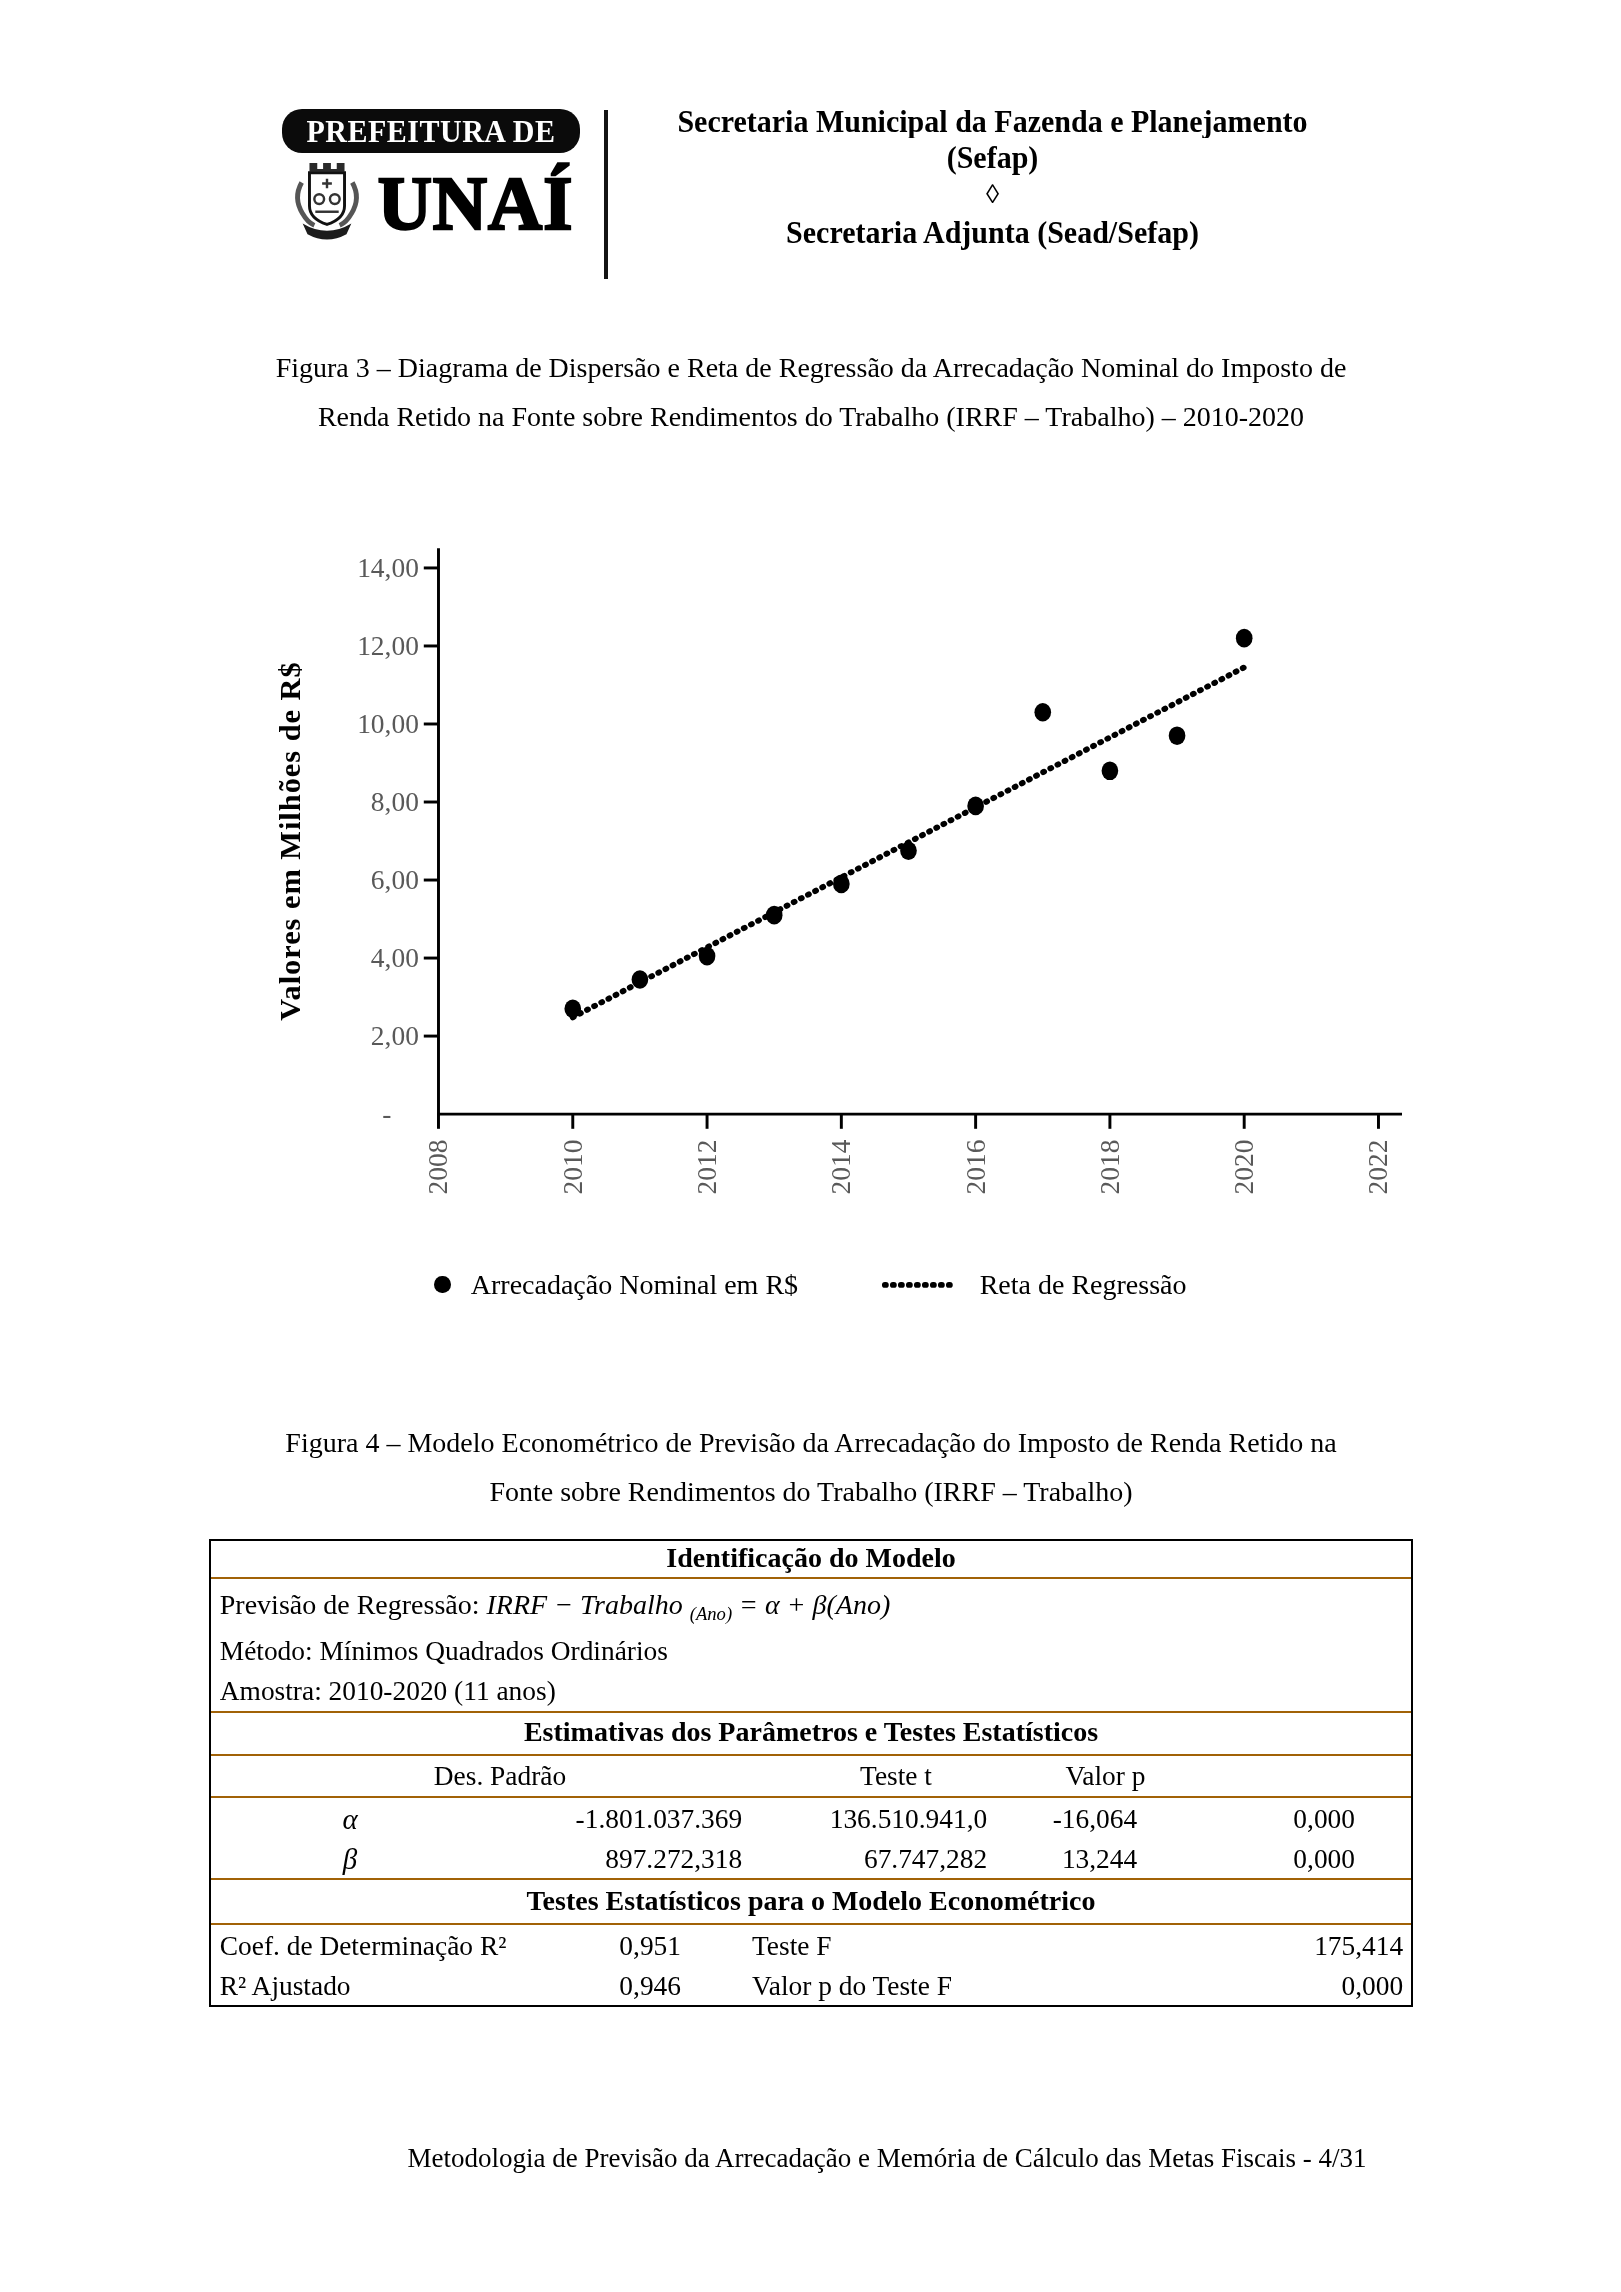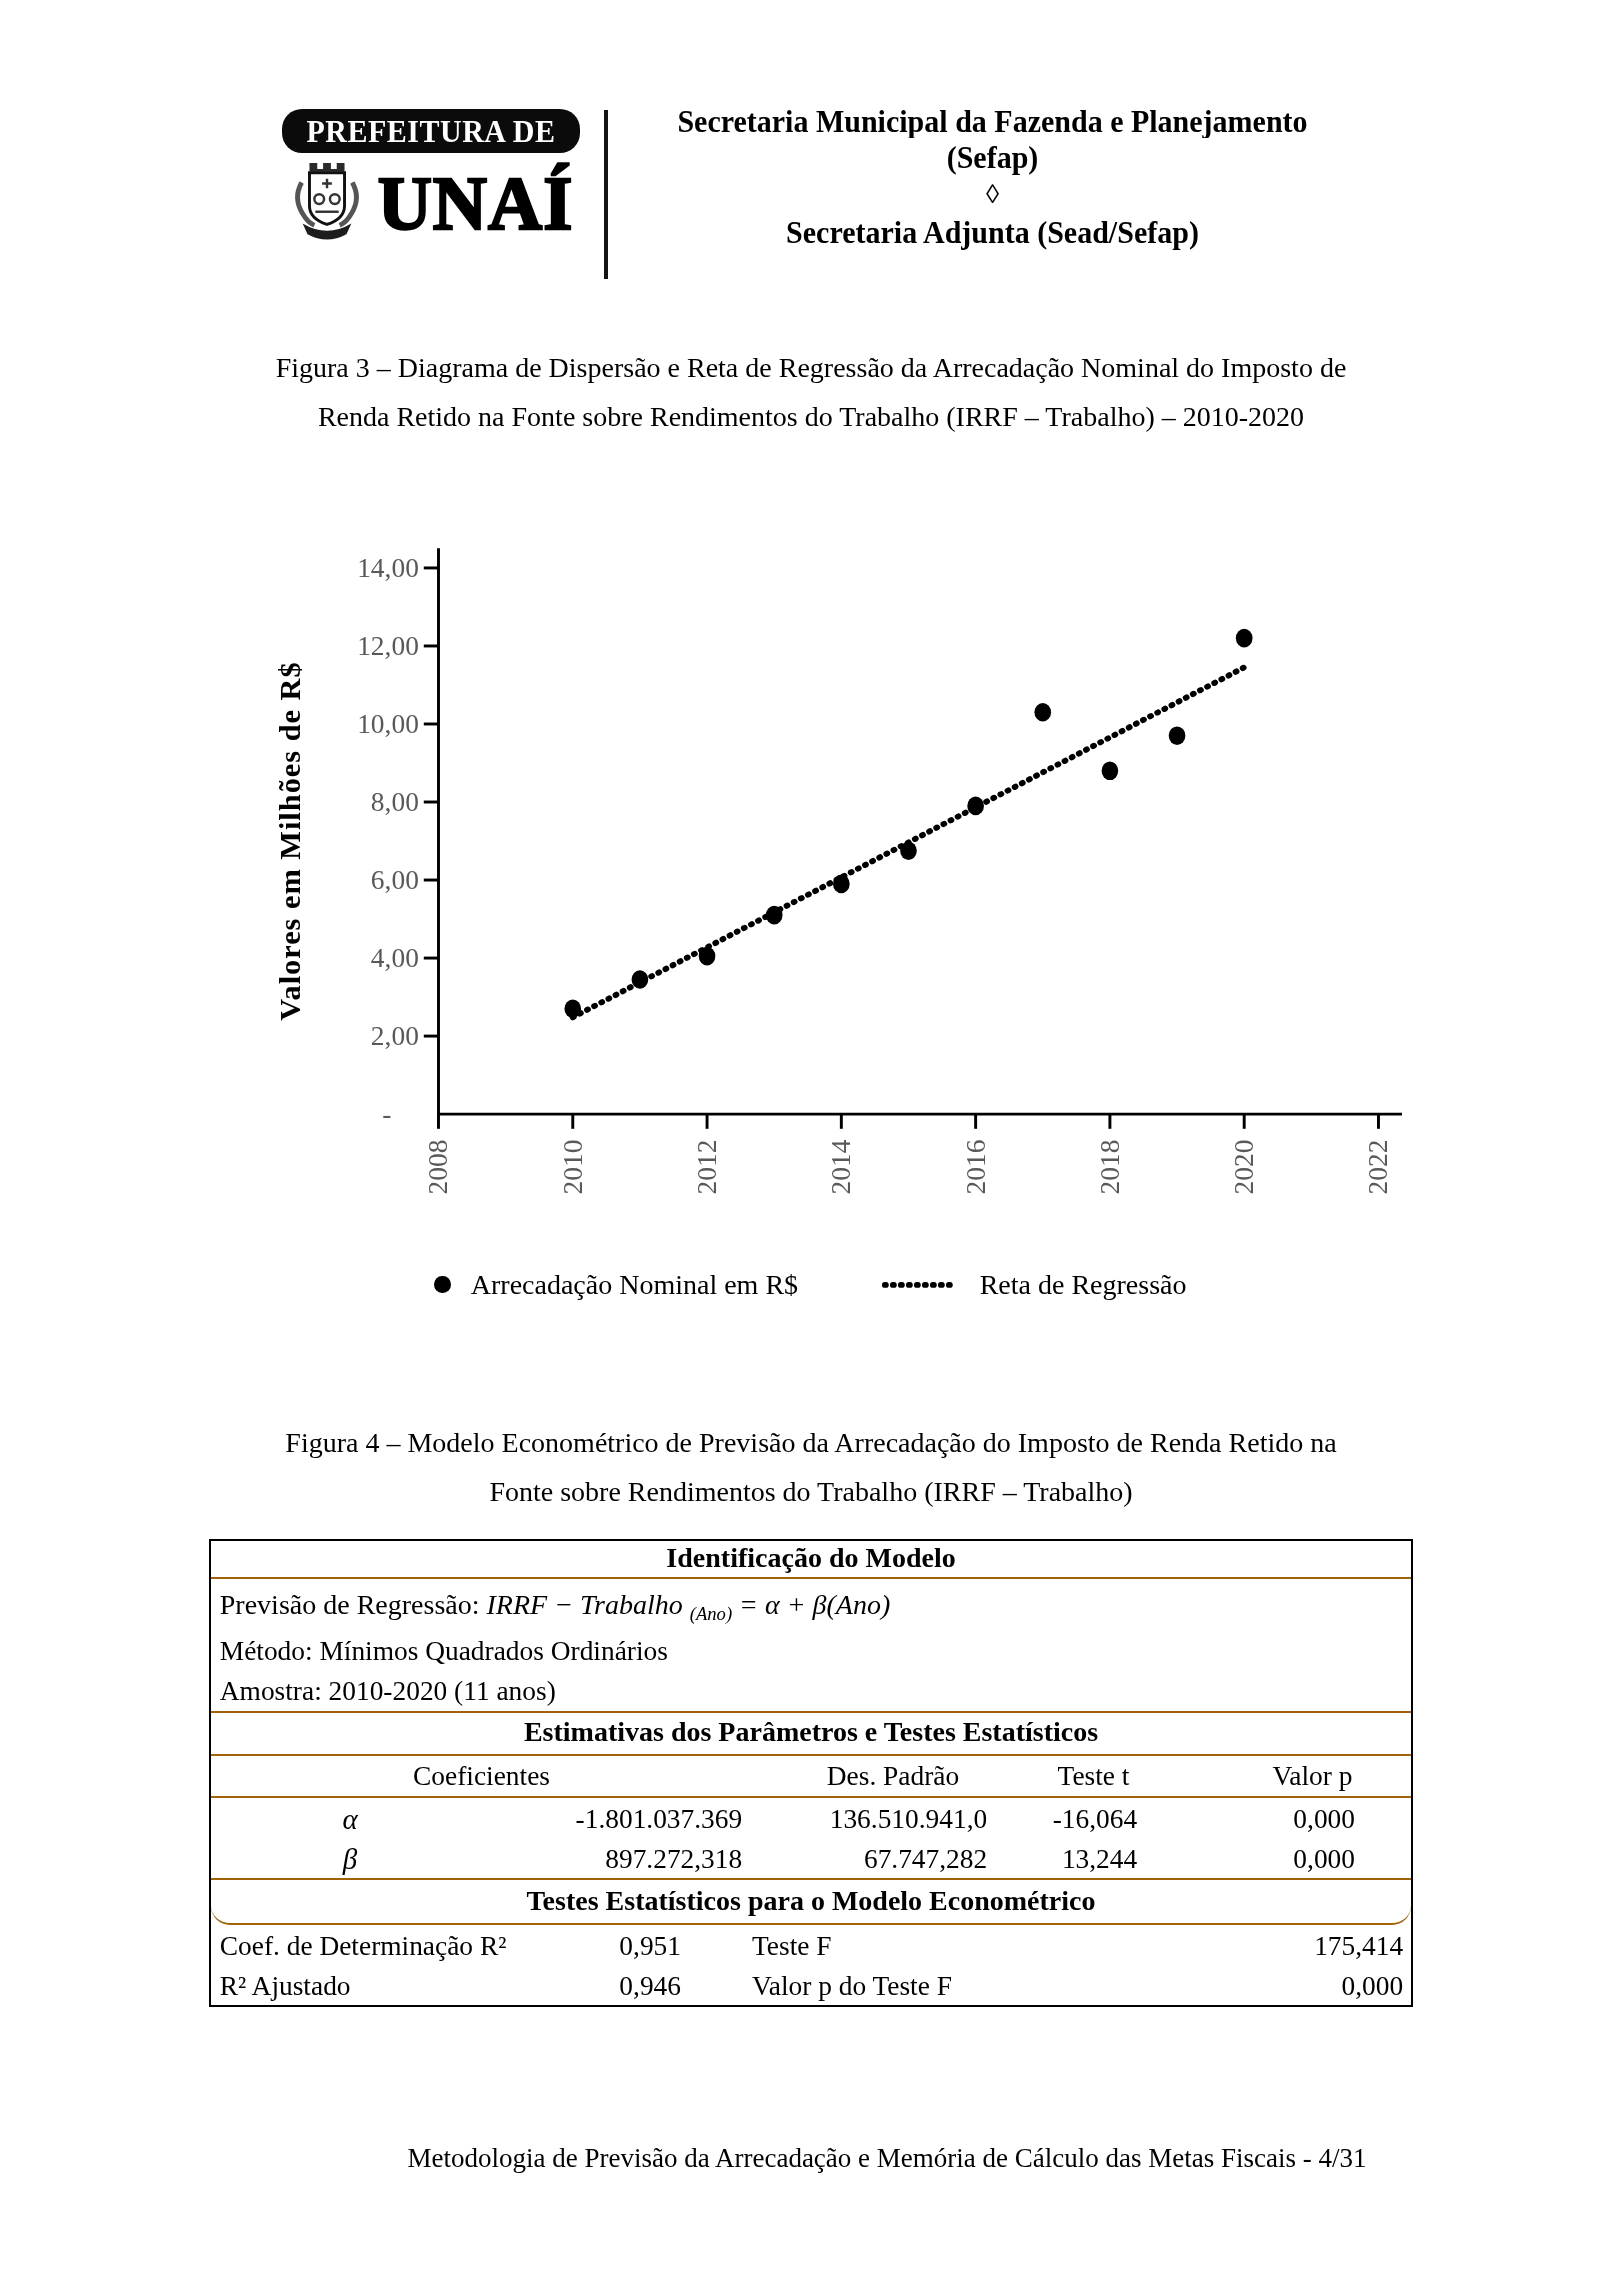--- a/index.html
+++ b/index.html
@@ -74,21 +74,21 @@
   .params .num.t{padding-right:9.8px;}
   .params .num.p{padding-right:56px;}
   .prow{height:42px;}
   .prow2{height:40px;}
   .stats{grid-template-columns:343px 127px 412px auto;height:43px;}
   .stats .lab1{padding-left:8.8px;}
   .stats .val1{text-align:right;}
   .stats .lab2{padding-left:71px;}
   .stats .val2{text-align:right;padding-right:7.8px;}
   .stats2{height:37px;}
-  .t-title.small{height:43px;line-height:41px;border-radius:19px;}
+  .t-title.small{height:43px;line-height:41px;}
   
   .footer{position:absolute;left:245px;top:2143px;width:1284px;text-align:center;font-size:27px;}
 </style>
 </head>
 <body>
 
 <div class="page">
 
   <div>
     <div class="badge">
@@ -193,21 +193,20 @@
       <span>Previsão de Regressão: </span>
         <span class="m">IRRF − Trabalho </span>
         <span class="msub">(Ano)</span>
         <span class="m"> = α + β(Ano)</span>
     </div>
     <div class="t-line r3">Método: Mínimos Quadrados Ordinários</div>
     <div class="t-line r4 bline">Amostra: 2010-2020 (11 anos)</div>
     <div class="t-title r5 bline">Estimativas dos Parâmetros e Testes Estatísticos</div>
 
     <div class="trow phead r6 bline">
-      <div class="c">Coeficientes</div>
       <div class="c c2">Des. Padrão</div>
       <div class="c c3">Teste t</div>
       <div class="c c4">Valor p</div>
     </div>
 
     <div class="trow params prow">
       <div class="sym">α</div>
       <div class="num">-1.801.037.369</div>
       <div class="num">136.510.941,0</div>
       <div class="num t">-16,064</div>

